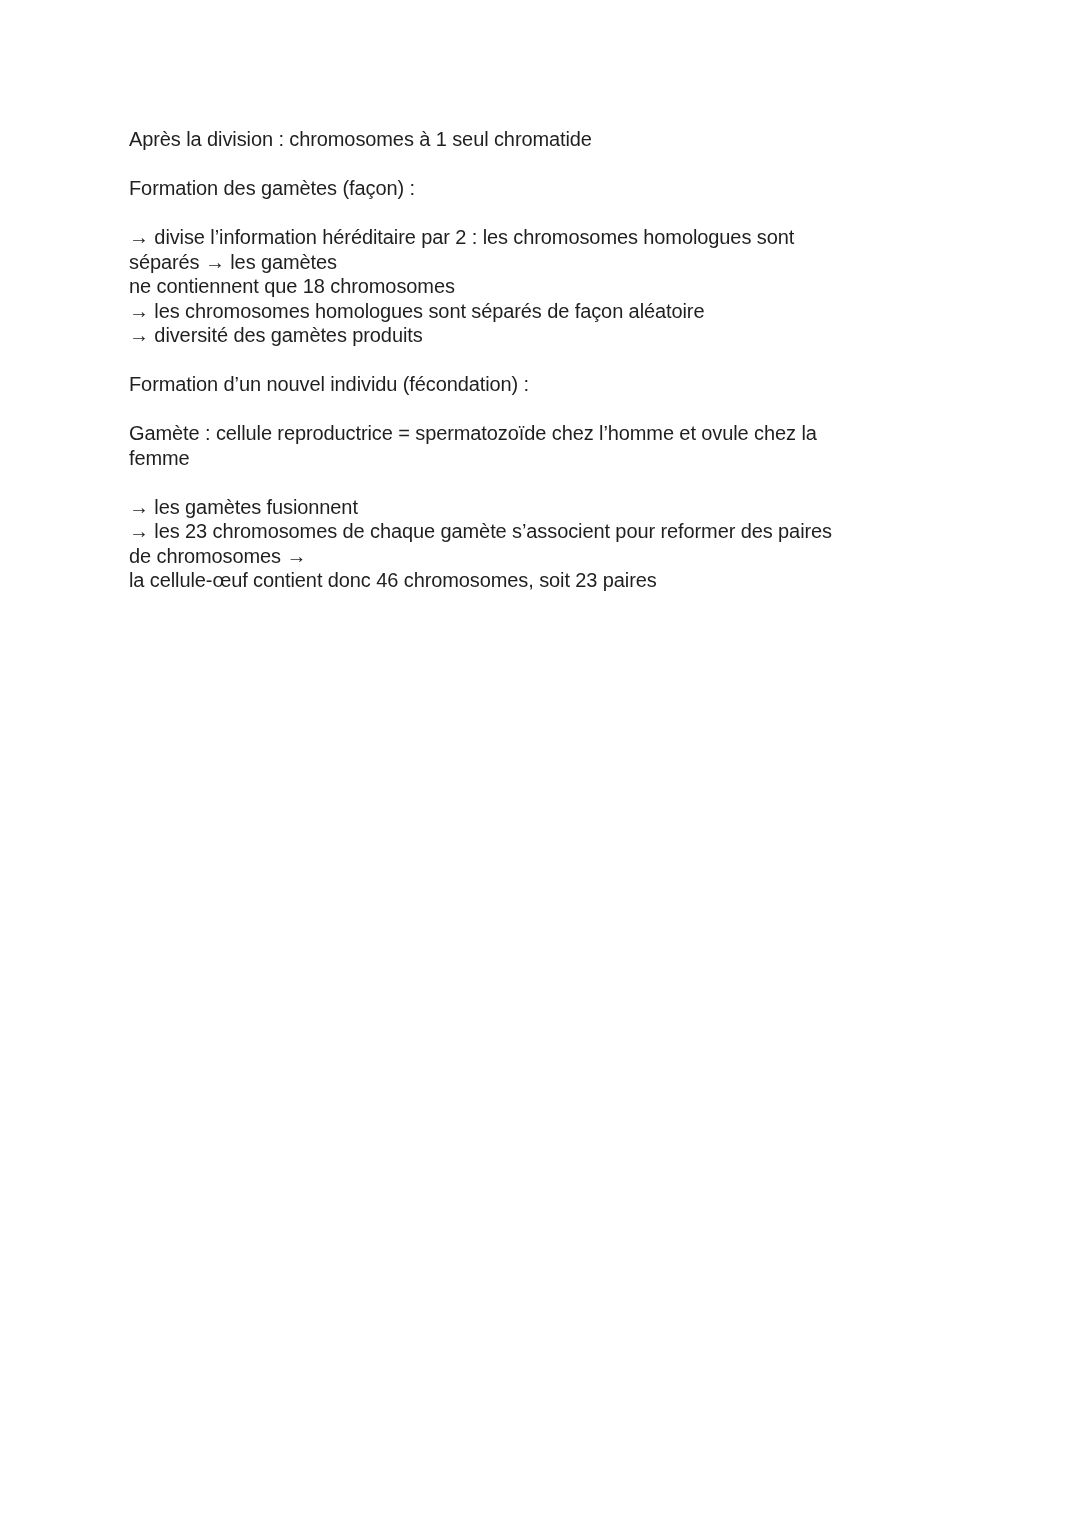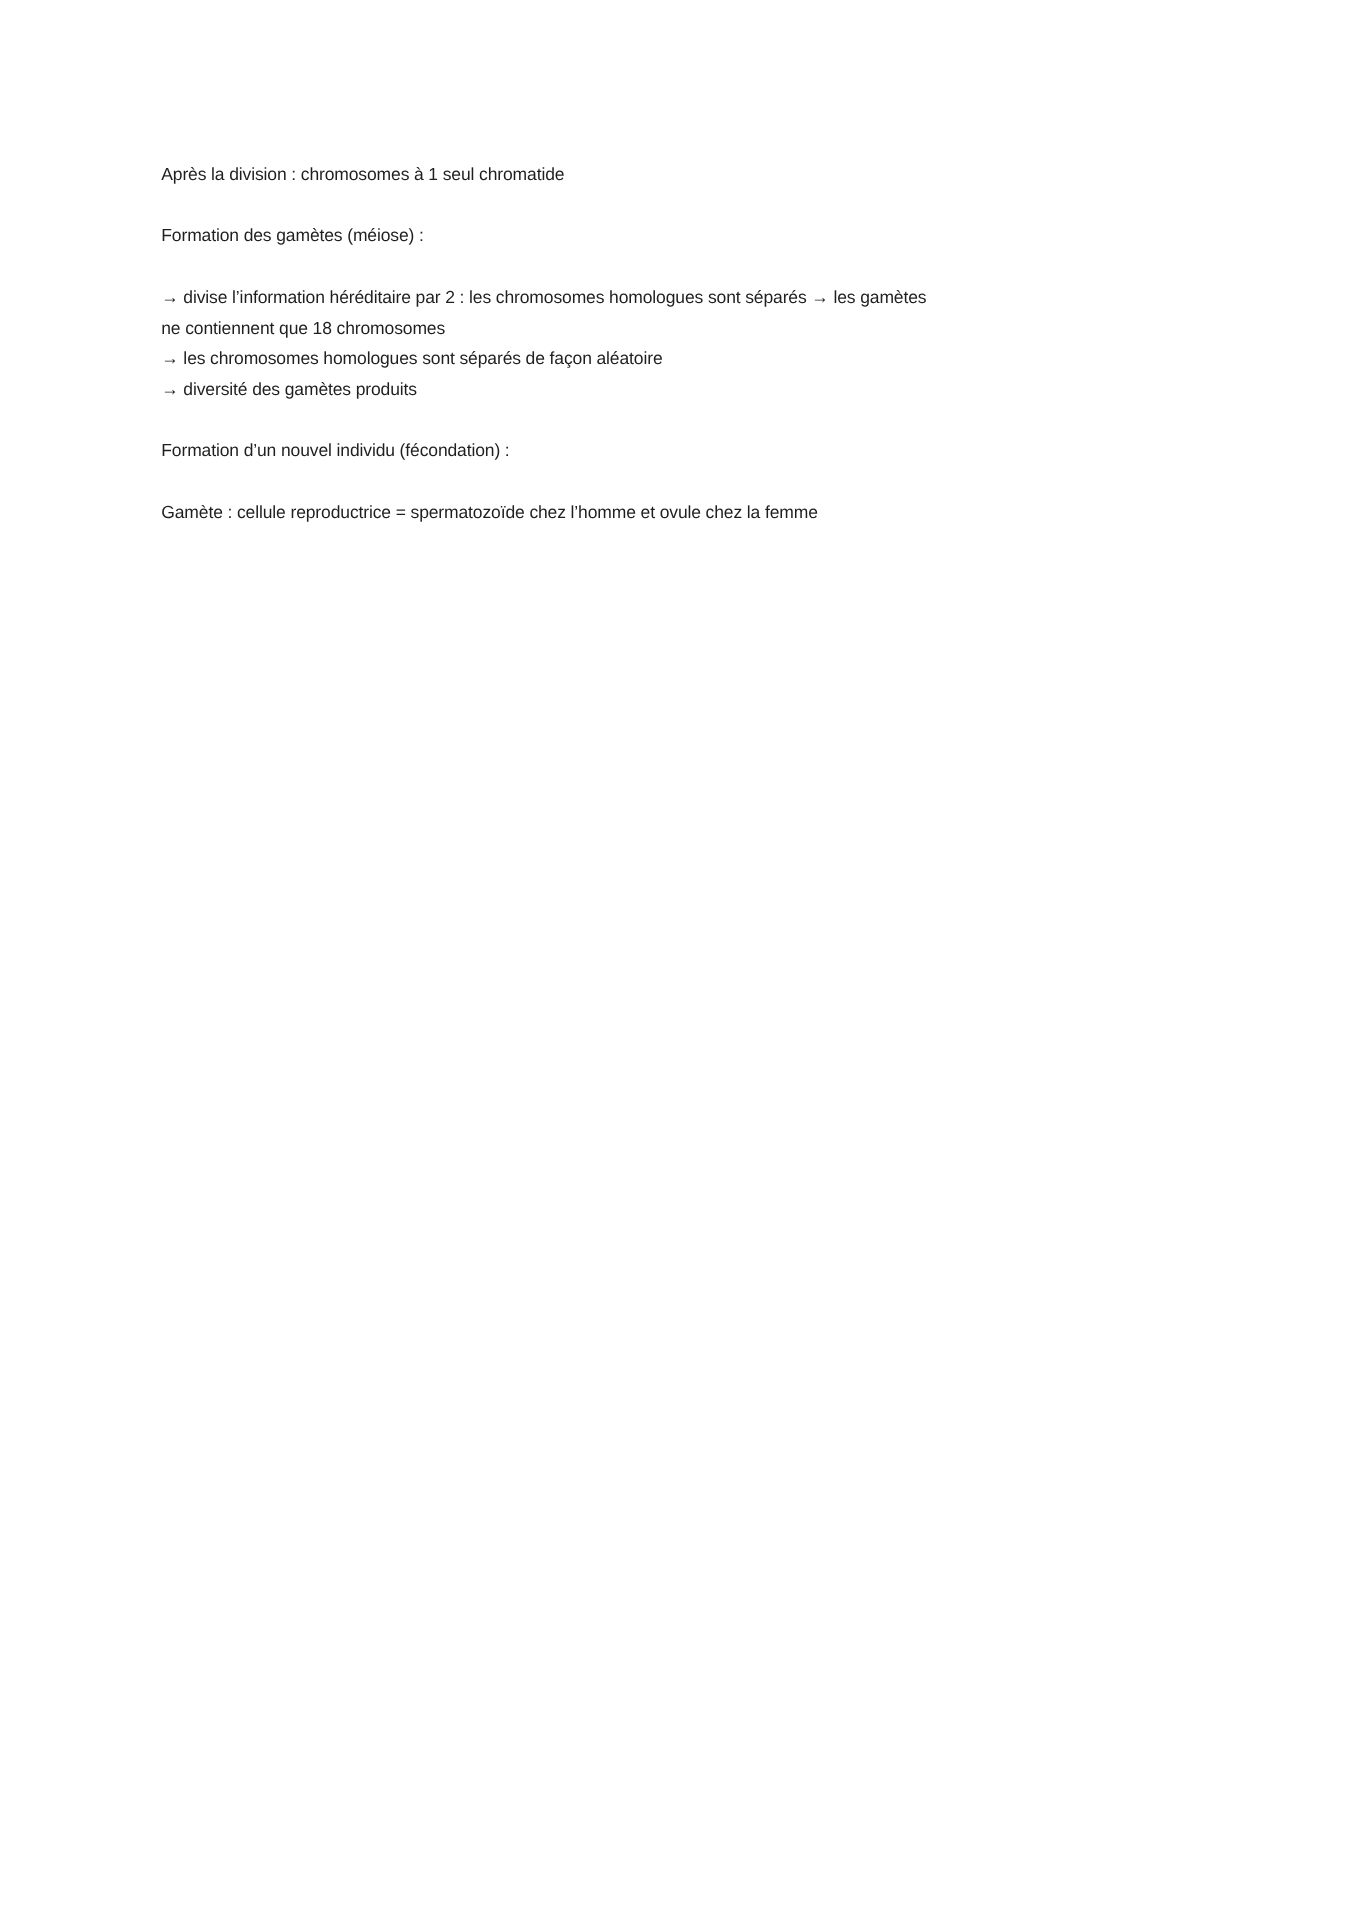--- a/index.html
+++ b/index.html
@@ -8,40 +8,43 @@
     height: 1527px;
     background: #ffffff;
     overflow: hidden;
   }
   .page {
     width: 868px;
     height: 1527px;
     background: #ffffff;
     padding: 127px 20px 0 129px;
     font-family: "Liberation Sans", "DejaVu Sans", sans-serif;
-    font-size: 14px;
+    font-size: 20px;
     line-height: 24.5px;
     color: #1f1f1f;
     letter-spacing: -0.1px;
   }
   .para {
     white-space: pre-line;
     margin-bottom: 24.5px;
   }
 </style>
 </head>
 <body>
 
 <div class="page">
   <div class="para">Après la division : chromosomes à 1 seul chromatide</div>
 
-  <div class="para">Formation des gamètes (méiose) :</div>
+  <div class="para">Formation des gamètes (façon) :</div>
 
   <div class="para">→ divise l’information héréditaire par 2 : les chromosomes homologues sont séparés → les gamètes
 ne contiennent que 18 chromosomes
 → les chromosomes homologues sont séparés de façon aléatoire
 → diversité des gamètes produits</div>
 
   <div class="para">Formation d’un nouvel individu (fécondation) :</div>
 
   <div class="para">Gamète : cellule reproductrice = spermatozoïde chez l’homme et ovule chez la femme</div>
 
+  <div class="para">→ les gamètes fusionnent
+→ les 23 chromosomes de chaque gamète s’associent pour reformer des paires de chromosomes →
+la cellule-œuf contient donc 46 chromosomes, soit 23 paires</div>
 </div>
 
 </body></html>

